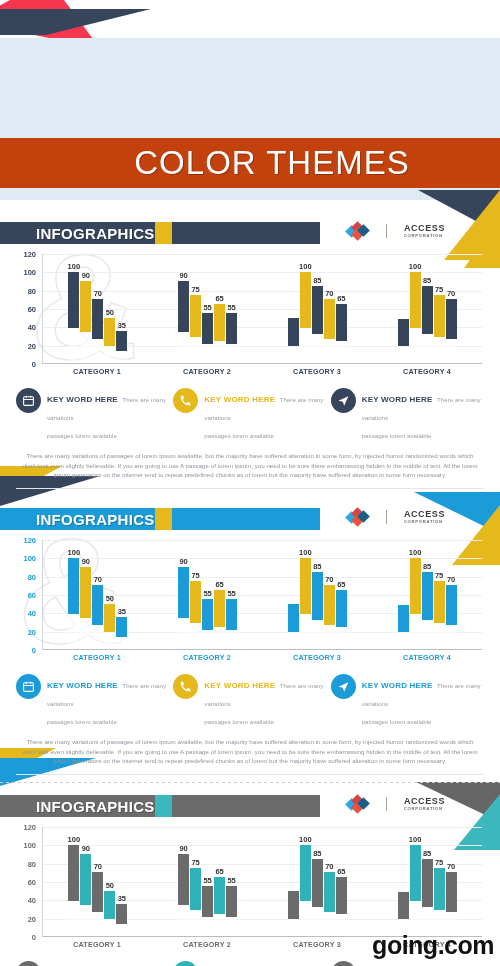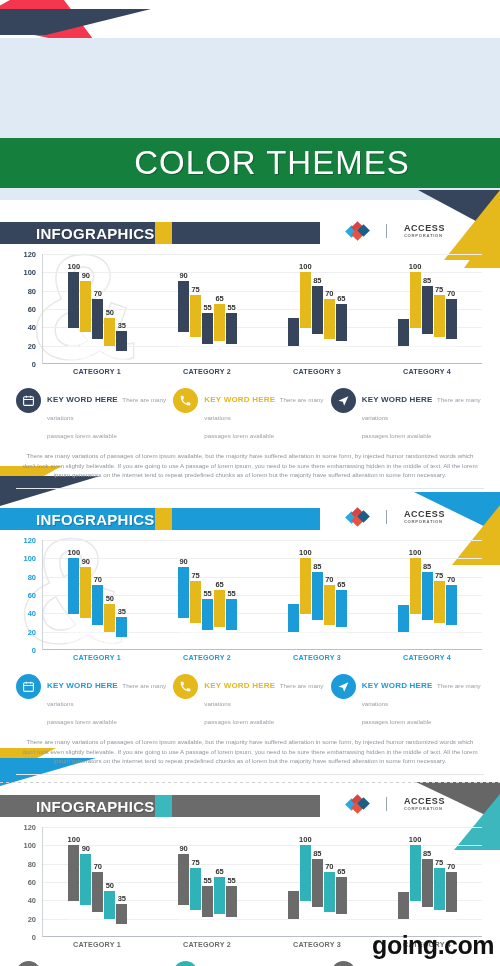--- a/index.html
+++ b/index.html
@@ -23,21 +23,21 @@
     position:absolute; left:0px; top:9px; width:0; height:0;
     border-top:26px solid #36455c; border-right:105px solid transparent;
   }
   .tri-navy2 {
     position:absolute; left:0px; top:9px; width:46px; height:26px; background:#36455c;
   }
 
   
   .hero { position:absolute; left:0; top:38px; width:500px; height:162px; background:#dfeaf5; }
   .hero-bar {
-    position:absolute; left:0; top:100px; width:500px; height:50px; background:#15803d;
+    position:absolute; left:0; top:100px; width:500px; height:50px; background:#c2410c;
     display:flex; align-items:center; justify-content:center;padding-left:44px;
   }
   .hero-title {
     color:#fff; font-size:33px; letter-spacing:1px; font-weight:400;
     text-shadow:1px 1px 0 rgba(0,0,0,.25);
   }
 
   
   .deco-r1 { position:absolute; right:0; top:190px; width:0; height:0;
     border-top:44px solid #36455c; border-left:82px solid transparent; }

